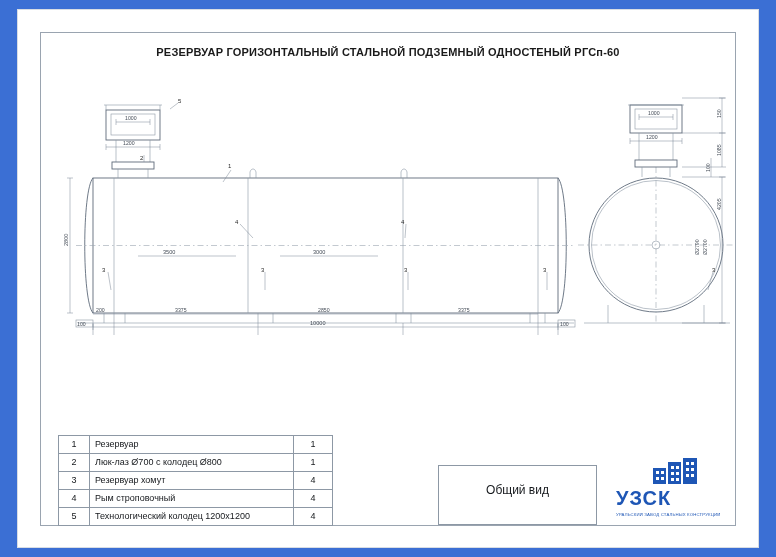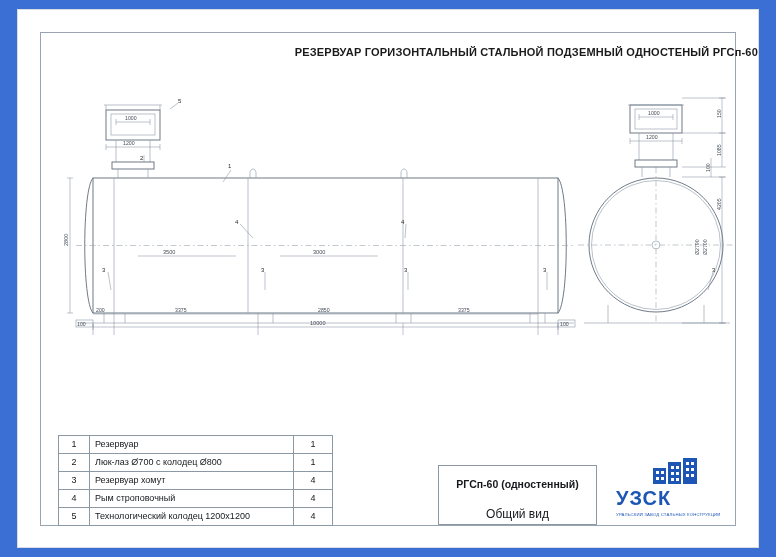--- a/index.html
+++ b/index.html
@@ -21,21 +21,21 @@
     left:22px;top:22px;
     width:694px;height:492px;
     border:1px solid #9aa4b0;
   }
   .thin{stroke:#8c97a4;stroke-width:.6;fill:none;}
   .med{stroke:#5f6b7a;stroke-width:.9;fill:none;}
   .dash{stroke:#9aa4b0;stroke-width:.6;fill:none;stroke-dasharray:6 3 1.5 3;}
   .dim{stroke:#7b8694;stroke-width:.5;fill:none;}
   .title{
     position:absolute;left:0;right:0;top:36px;
-    text-align:right;
+    text-align:center;
     font-size:11px;font-weight:bold;color:#1a1a1a;
     letter-spacing:.2px;
   }
   svg{position:absolute;left:0;top:0;}
   text{font-family:"Liberation Sans", sans-serif;fill:#444c57;}
   .dimtxt{font-size:5.2px;}
   .dimtxt2{font-size:5.6px;}
   .num{font-size:6px;fill:#2b2b2b;}
 
   
@@ -254,21 +254,20 @@
       </tr>
       <tr>
         <td class="c1">5</td>
         <td>Технологический колодец 1200x1200</td>
         <td class="c3">4</td>
       </tr>
     </tbody>
   </table>
 
   <div id="titleblock">
-    <div id="tb-main">РГСп-60 (одностенный)</div>
     <div id="tb-sub">Общий вид</div>
   </div>
 
   <div id="logo">
     <svg width="46" height="26" viewBox="0 0 46 26" style="left:37px;top:0;">
       <rect x="0" y="10" width="13" height="16" fill="#1e56b5"></rect>
       <rect x="15" y="4" width="13" height="22" fill="#1e56b5"></rect>
       <rect x="30" y="0" width="14" height="26" fill="#1e56b5"></rect>
       <rect x="3" y="13" width="3" height="3" fill="#ffffff"></rect>
       <rect x="8" y="13" width="3" height="3" fill="#ffffff"></rect>

